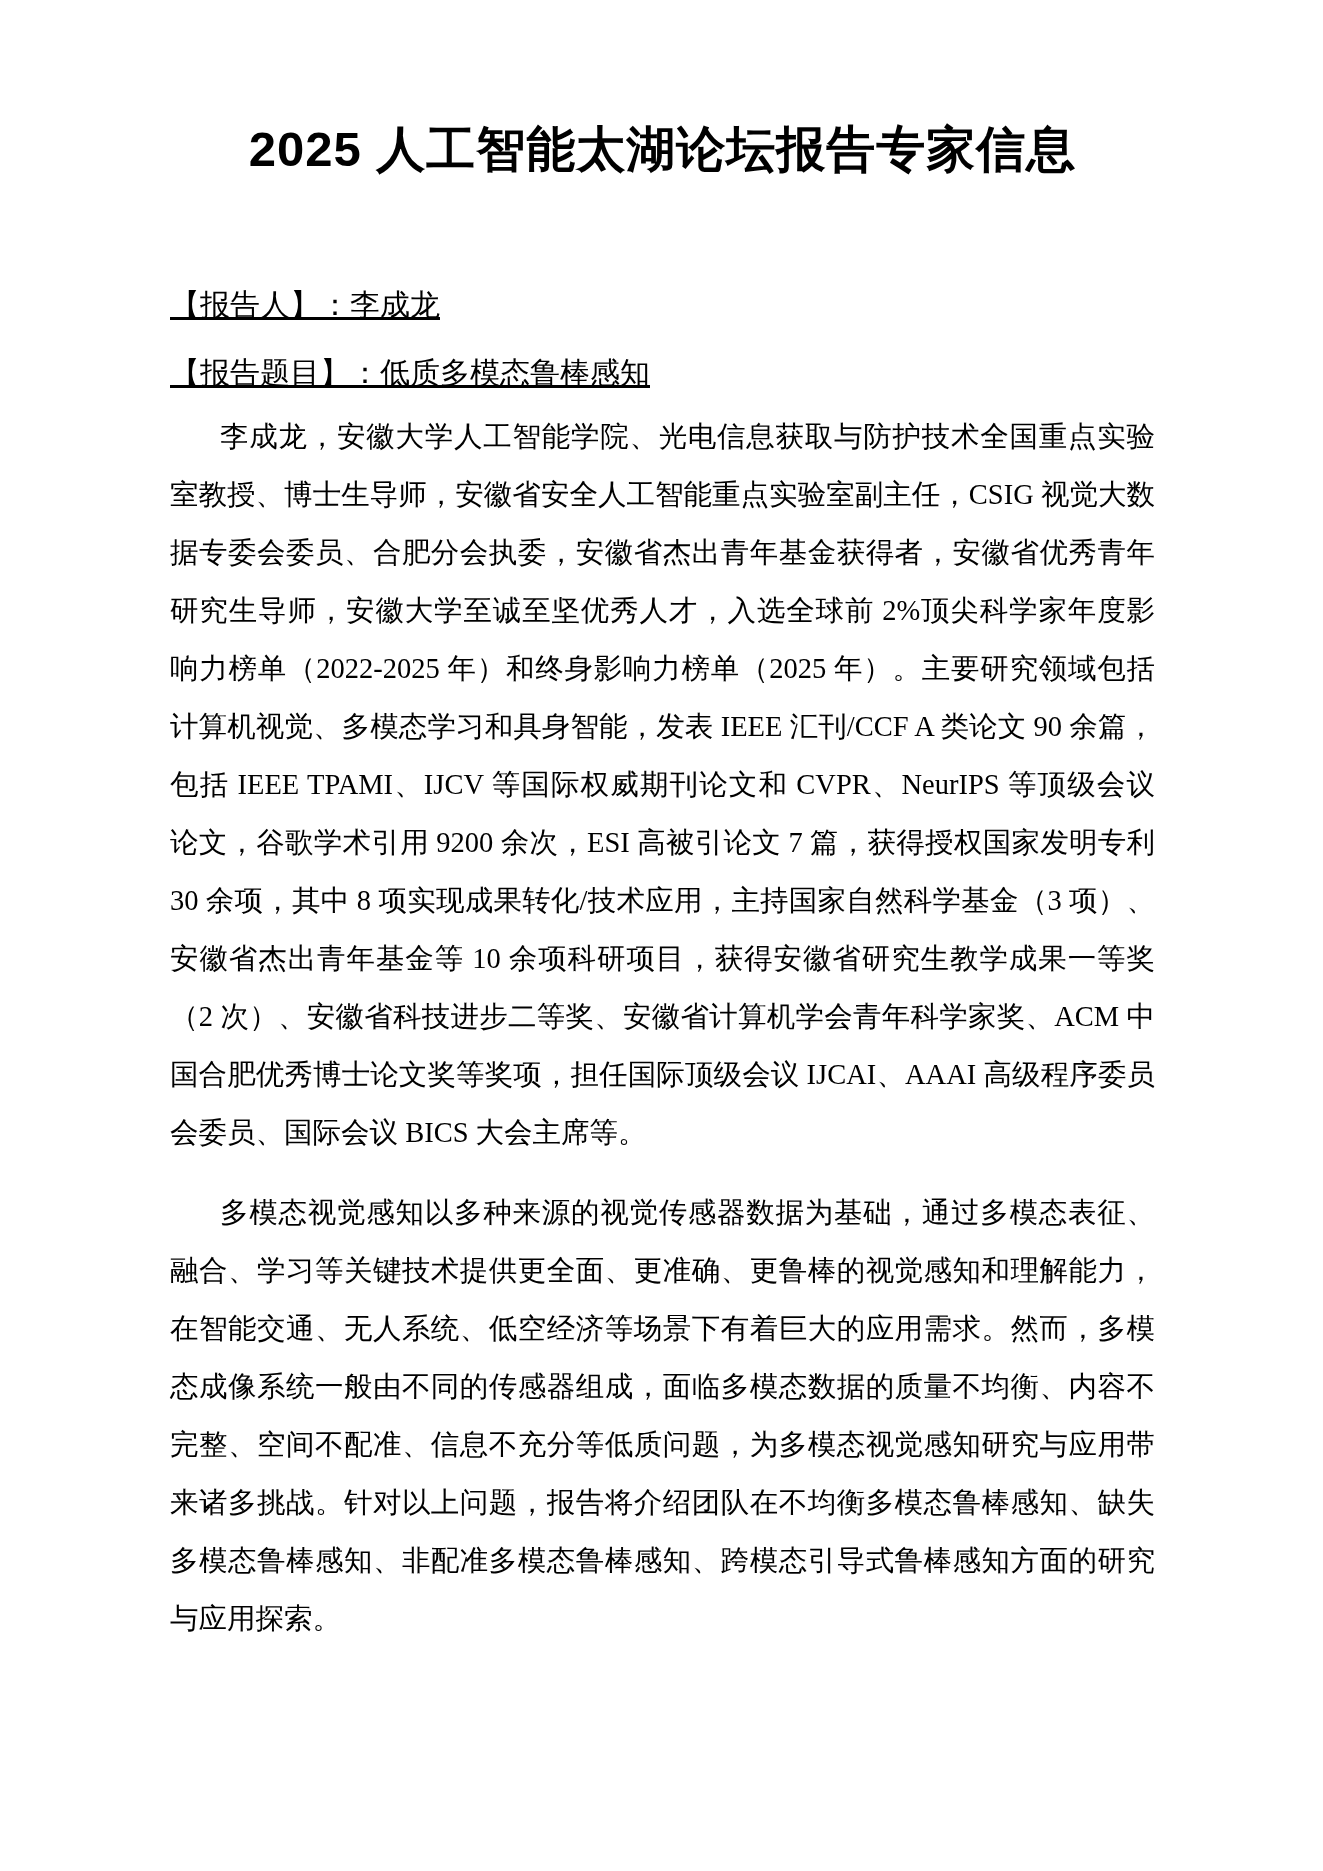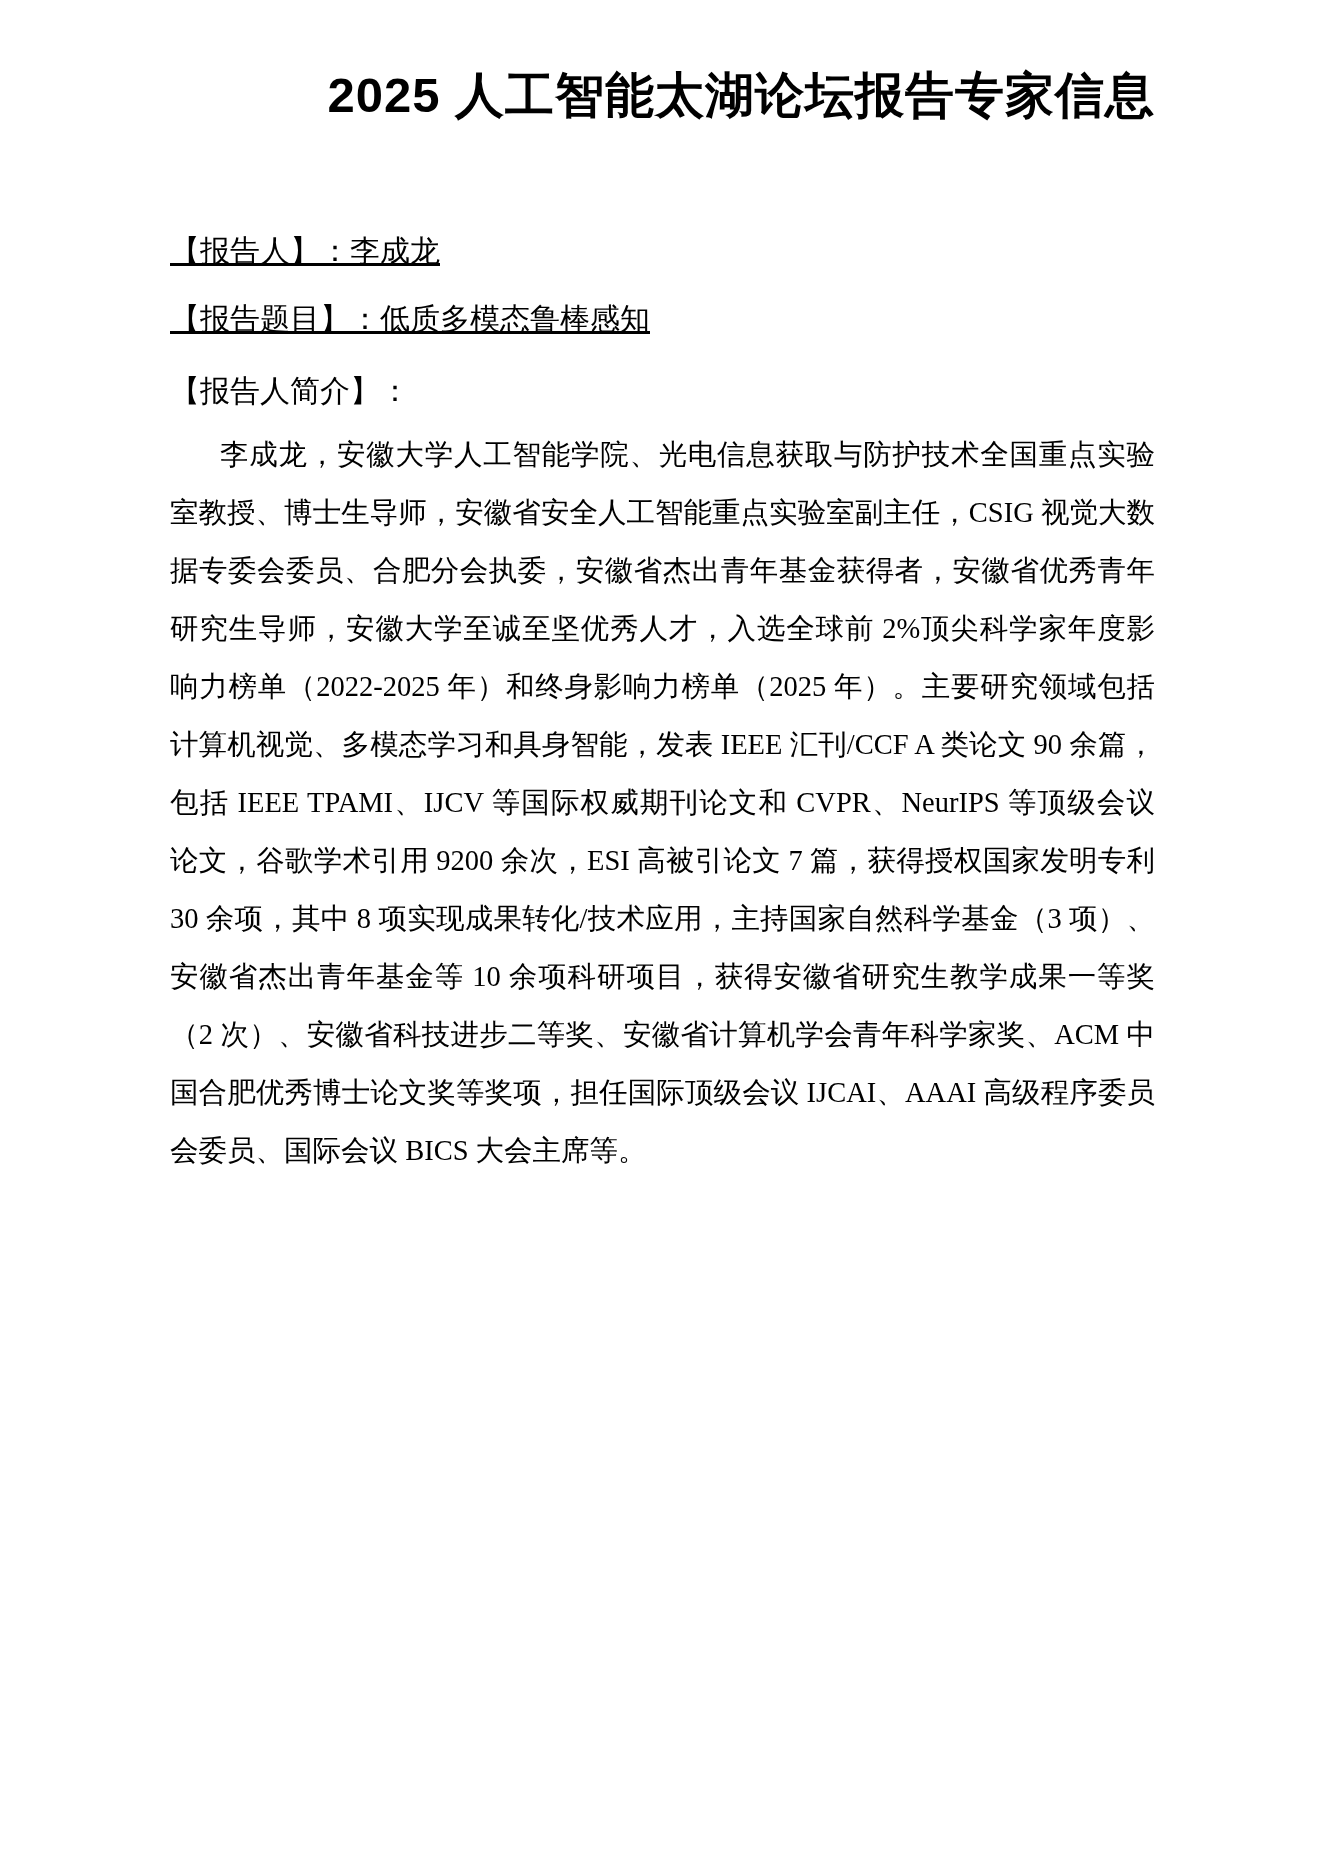--- a/index.html
+++ b/index.html
@@ -17,26 +17,26 @@
   }
   .page {
     box-sizing: border-box;
     width: 1323px;
     height: 1871px;
     padding: 0 168px 0 170px;
     background: #ffffff;
   }
   .doc-title {
     margin: 0;
-    padding-top: 66px;
+    padding-top: 120px;
     font-family: "Liberation Sans", "DejaVu Sans", sans-serif;
     font-weight: 700;
     font-size: 49px;
     line-height: 58px;
-    text-align: right;
+    text-align: center;
     letter-spacing: 1px;
     white-space: nowrap;
   }
   .field {
     margin: 0;
     font-size: 30px;
     line-height: 45px;
     text-decoration: underline;
   }
   .field-speaker { margin-top: 104px; }
@@ -64,19 +64,19 @@
   <h1 class="doc-title">2025 人工智能太湖论坛报告专家信息</h1>
 
   <p class="field field-speaker">
     <span class="field-label">【报告人】：</span><span class="field-value">李成龙</span>
   </p>
 
   <p class="field field-topic">
     <span class="field-label">【报告题目】：</span><span class="field-value">低质多模态鲁棒感知</span>
   </p>
 
-  <p class="section-heading">【报告人简介】：</p>
 
   <p class="para para-bio">李成龙，安徽大学人工智能学院、光电信息获取与防护技术全国重点实验室教授、博士生导师，安徽省安全人工智能重点实验室副主任，CSIG 视觉大数据专委会委员、合肥分会执委，安徽省杰出青年基金获得者，安徽省优秀青年研究生导师，安徽大学至诚至坚优秀人才，入选全球前 2%顶尖科学家年度影响力榜单（2022-2025 年）和终身影响力榜单（2025 年）。主要研究领域包括计算机视觉、多模态学习和具身智能，发表 IEEE 汇刊/CCF A 类论文 90 余篇，包括 IEEE TPAMI、IJCV 等国际权威期刊论文和 CVPR、NeurIPS 等顶级会议论文，谷歌学术引用 9200 余次，ESI 高被引论文 7 篇，获得授权国家发明专利 30 余项，其中 8 项实现成果转化/技术应用，主持国家自然科学基金（3 项）、安徽省杰出青年基金等 10 余项科研项目，获得安徽省研究生教学成果一等奖（2 次）、安徽省科技进步二等奖、安徽省计算机学会青年科学家奖、ACM 中国合肥优秀博士论文奖等奖项，担任国际顶级会议 IJCAI、AAAI 高级程序委员会委员、国际会议 BICS 大会主席等。</p>
 
 
+  <p class="para para-abstract">多模态视觉感知以多种来源的视觉传感器数据为基础，通过多模态表征、融合、学习等关键技术提供更全面、更准确、更鲁棒的视觉感知和理解能力，在智能交通、无人系统、低空经济等场景下有着巨大的应用需求。然而，多模态成像系统一般由不同的传感器组成，面临多模态数据的质量不均衡、内容不完整、空间不配准、信息不充分等低质问题，为多模态视觉感知研究与应用带来诸多挑战。针对以上问题，报告将介绍团队在不均衡多模态鲁棒感知、缺失多模态鲁棒感知、非配准多模态鲁棒感知、跨模态引导式鲁棒感知方面的研究与应用探索。</p>
 
 </div>
 
 </body></html>

